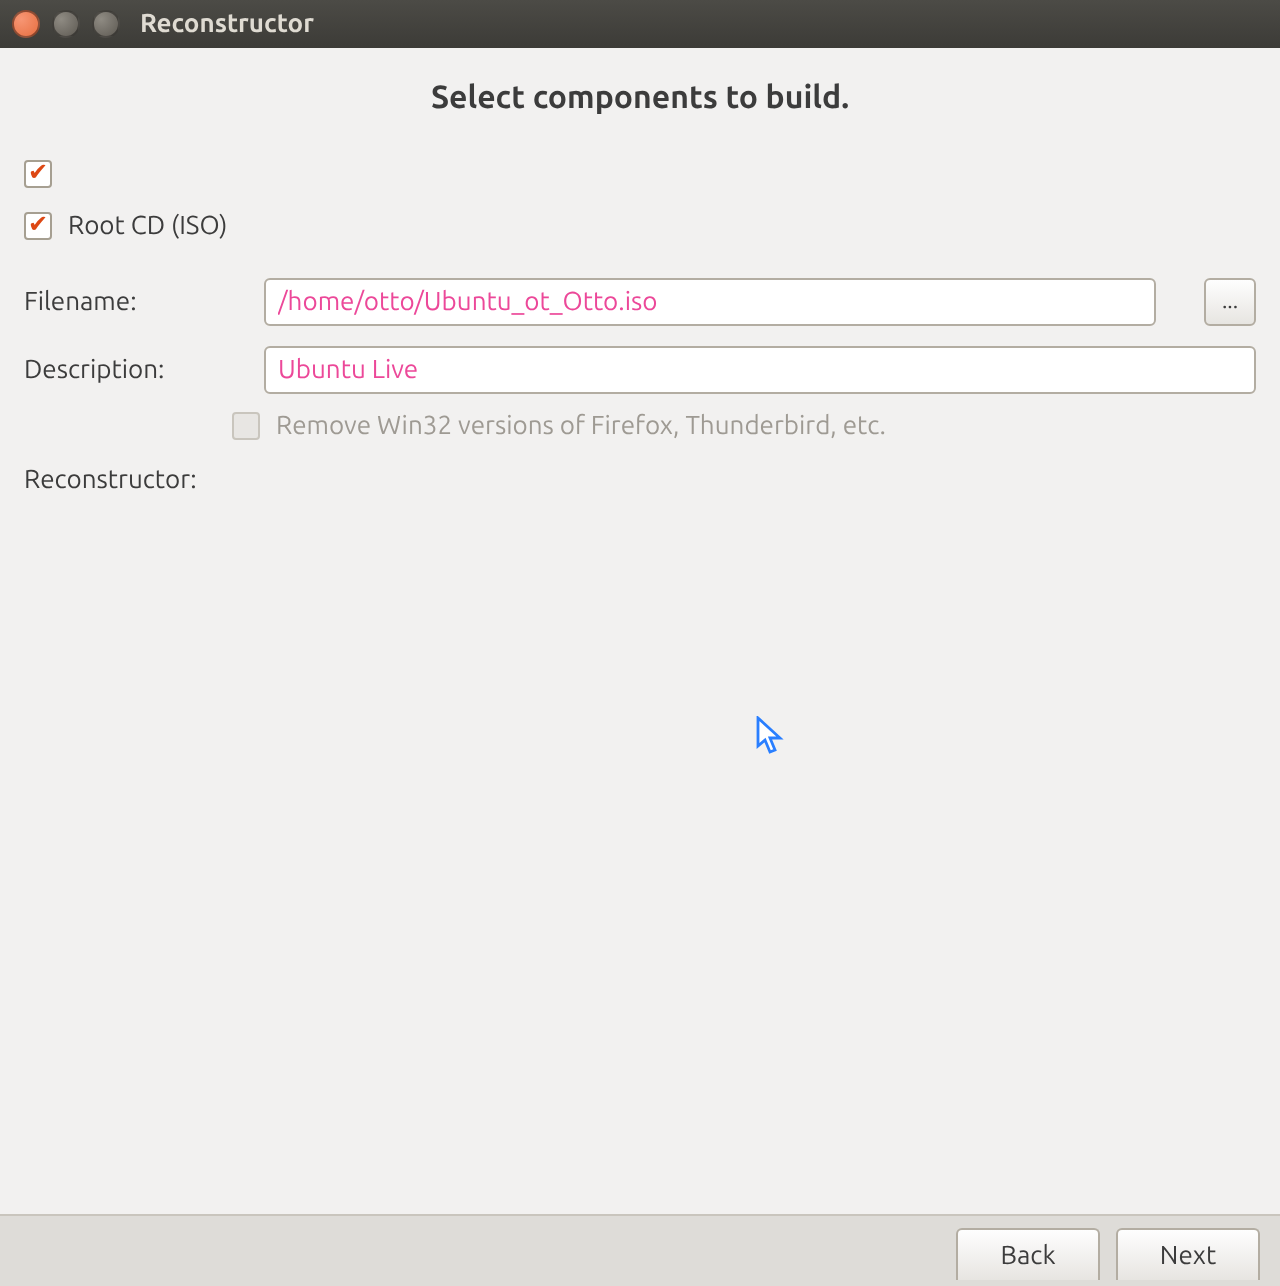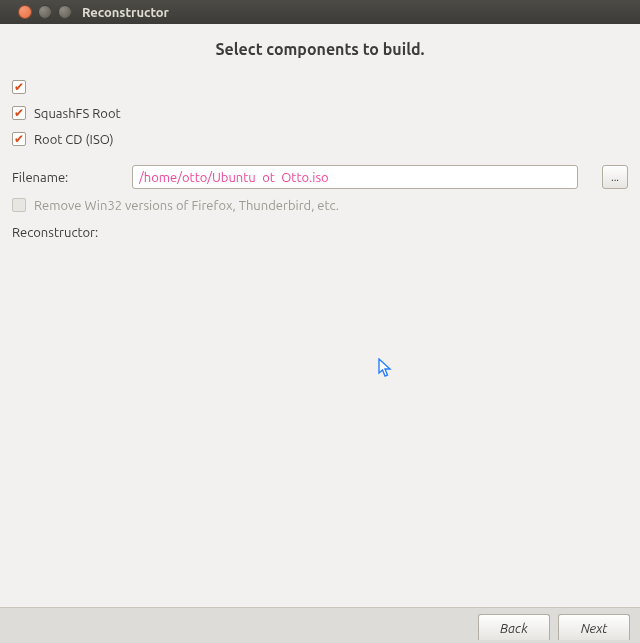--- a/index.html
+++ b/index.html
@@ -11,21 +11,21 @@
     width: 640px;
     height: 643px;
     overflow: hidden;
     color: #3c3c3c;
   }
   .titlebar {
     height: 24px;
     background: linear-gradient(to bottom, #4c4b46, #3c3b37);
     display: flex;
     align-items: center;
-    padding: 0 18px;
+    padding: 0 6px;
     gap: 6px;
   }
   .win-btn {
     width: 14px; height: 14px;
     border-radius: 50%;
     display: inline-block;
     border: 1px solid rgba(0,0,0,0.4);
   }
   .win-close { background: radial-gradient(circle at 30% 30%, #f79674, #e76f41); }
   .win-min { background: radial-gradient(circle at 30% 30%, #8f8b83, #5e5a53); }
@@ -131,20 +131,21 @@
     display: flex;
     flex-direction: column;
     justify-content: center;
     align-items: center;
     border-left: 1px solid #c9c5bd;
     font-size: 7px;
     line-height: 7px;
     color: #555;
   }
   .indent-check {
+    margin-left: 104px;
     display: flex;
     align-items: center;
     gap: 8px;
     margin-top: 4px;
     margin-bottom: 8px;
   }
   .footer {
     position: absolute;
     bottom: 0;
     right: 0;
@@ -163,21 +164,20 @@
     border-top-left-radius: 3px;
     border-top-right-radius: 3px;
     border-bottom: none;
     background: linear-gradient(to bottom, #fefefe, #e7e5e1);
     display: flex;
     align-items: center;
     justify-content: center;
     cursor: pointer;
     font-size: 13px;
     color: #3c3c3c;
-    font-style: italic;
   }
   .cursor {
     position: absolute;
     left: 378px;
     top: 334px;
     width: 16px;
     height: 20px;
     pointer-events: none;
   }
 </style>
@@ -191,38 +191,38 @@
   <span class="title">Reconstructor</span>
 </div>
 
 <div class="content">
   <div class="heading">Select components to build.</div>
 
   <div class="check-row">
     <span class="checkbox checked"></span>
   </div>
 
-  <div class="check-row">
-    <span class="checkbox checked"></span>
-    <span class="check-label">SquashFS Root</span>
-  </div>
 
   <div class="check-row">
     <span class="checkbox checked"></span>
     <span class="check-label">Root CD (ISO)</span>
   </div>
 
   <div style="height:8px"></div>
 
   <div class="form-row">
     <span class="form-label">Filename:</span>
     <input class="text-input" value="/home/otto/Ubuntu_ot_Otto.iso" style="">
     <div class="browse-btn">...</div>
   </div>
 
+  <div class="form-row">
+    <span class="form-label">Description:</span>
+    <input class="text-input" value="Ubuntu Live" style="">
+  </div>
 
   <div class="indent-check">
     <span class="checkbox disabled"></span>
     <span class="check-label disabled">Remove Win32 versions of Firefox, Thunderbird, etc.</span>
   </div>
 
   <div class="form-row">
     <span class="form-label">Reconstructor:</span>
   </div>
 

